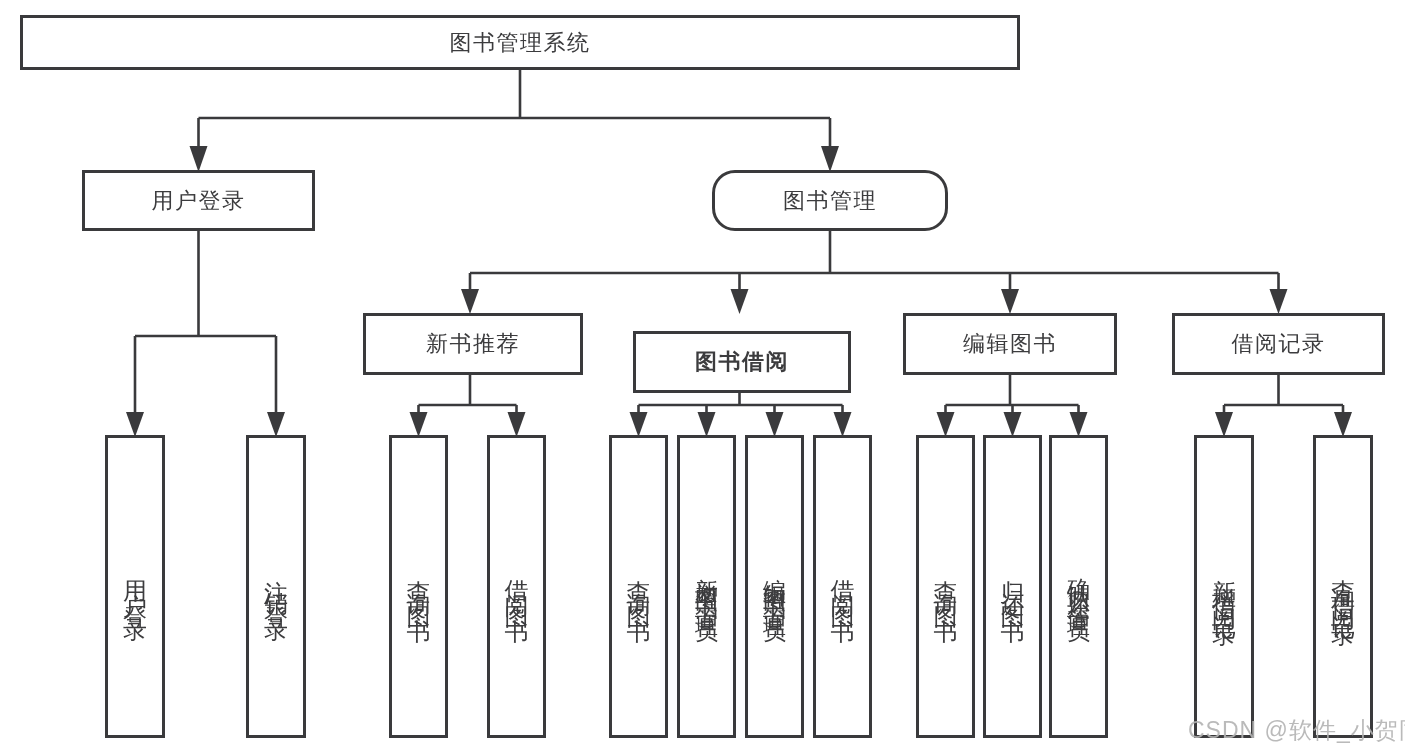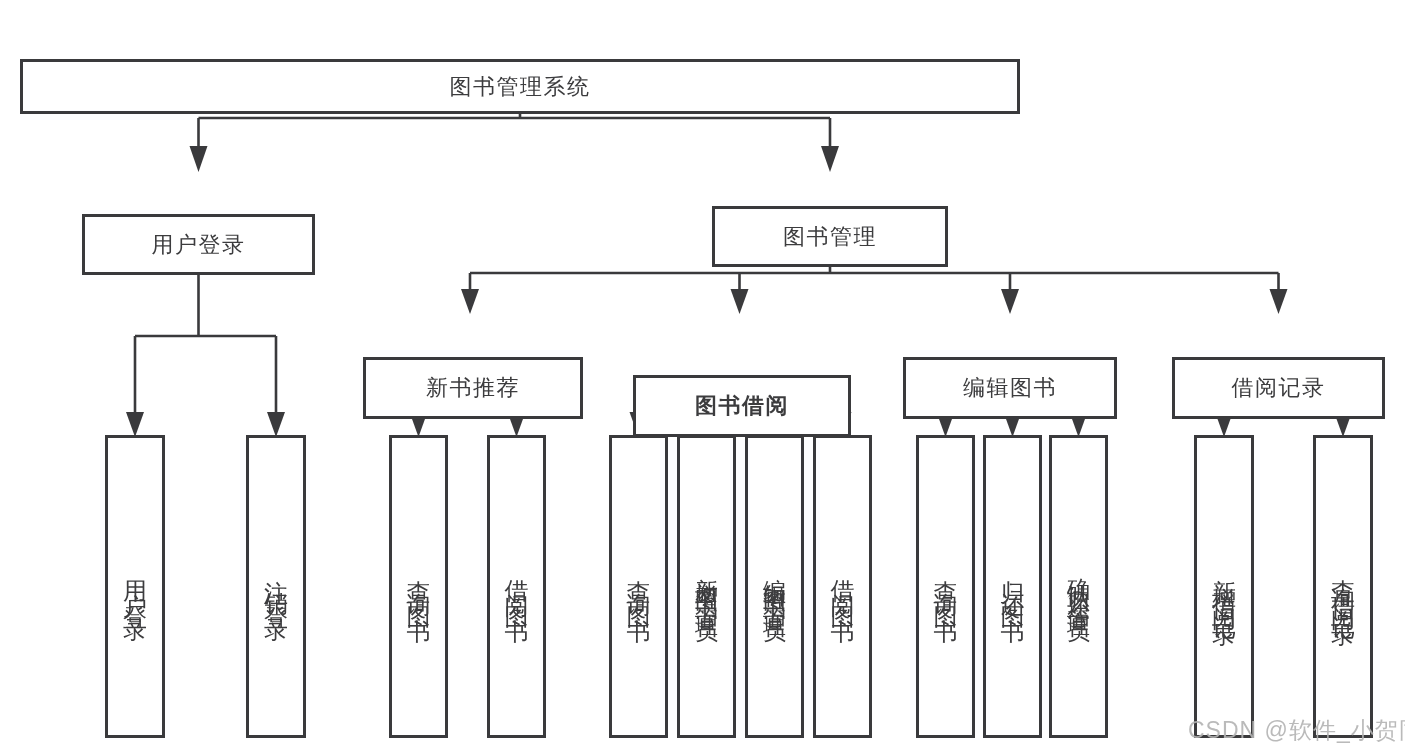--- a/index.html
+++ b/index.html
@@ -30,21 +30,20 @@
     box-sizing: border-box;
     border: 3px solid #3a3a3c;
     background: #ffffff;
     display: flex;
     align-items: center;
     justify-content: center;
     color: #3c3c3e;
     font-size: 22px;
     letter-spacing: 1.5px;
     white-space: nowrap;
-    margin-top: 44px;
   }
   .vbox {
     position: absolute;
     box-sizing: border-box;
     border: 3px solid #3a3a3c;
     background: #ffffff;
     display: flex;
     align-items: center;
     justify-content: center;
     color: #3c3c3e;
@@ -128,21 +127,21 @@
     </g>
   </svg>
 
   <div class="box" style="left:20px; top:15px; width:1000px; height:55px;">
     <span>图书管理系统</span>
   </div>
 
   <div class="box" style="left:82px; top:170px; width:233px; height:61px;">
     <span>用户登录</span>
   </div>
-  <div class="box" style="left:712px; top:162px; width:236px; height:61px;">
+  <div class="box" style="left:712px; top:170px; width:236px; height:61px;border-radius:23px;">
     <span>图书管理</span>
   </div>
 
   <div class="box" style="left:363px; top:313px; width:220px; height:62px;">
     <span>新书推荐</span>
   </div>
   <div class="box" style="left:633px; top:331px; width:218px; height:62px;font-weight:bold;">
     <span>图书借阅</span>
   </div>
   <div class="box" style="left:903px; top:313px; width:214px; height:62px;">

